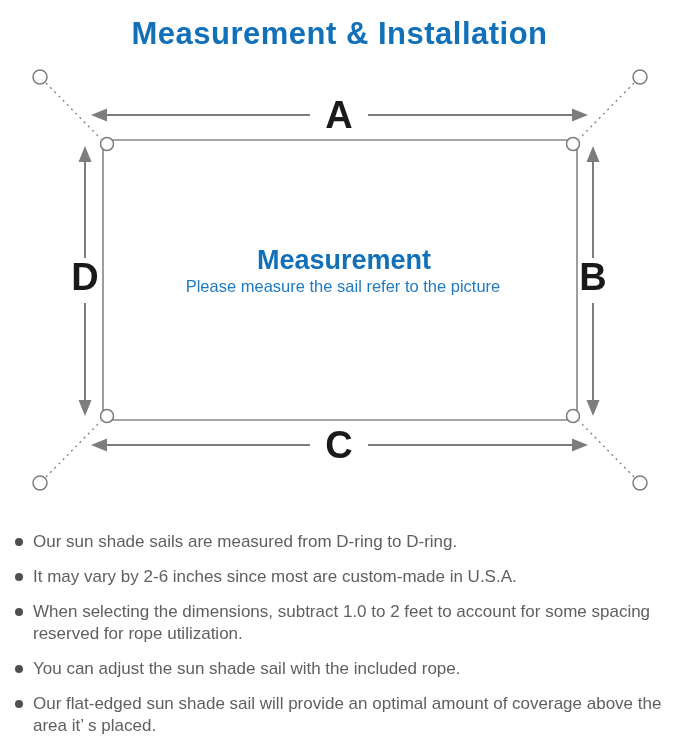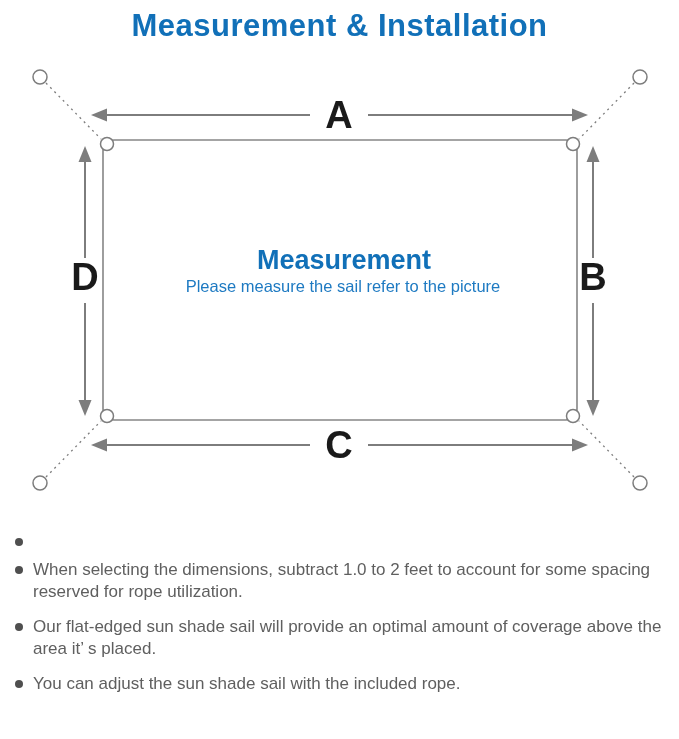--- a/index.html
+++ b/index.html
@@ -1,21 +1,21 @@
 <!DOCTYPE html>
 <html><head>
 <meta charset="utf-8">
 <style>
   html,body{margin:0;padding:0;background:#fff;}
   .page{
     position:relative;width:679px;height:739px;background:#fff;overflow:hidden;
     font-family:"Liberation Sans",sans-serif;
   }
   .title{
-    position:absolute;top:8px;left:0;width:679px;margin:0;text-align:center;
+    position:absolute;top:16px;left:0;width:679px;margin:0;text-align:center;
     font-size:31px;font-weight:bold;color:#1170b8;letter-spacing:0.5px;
   }
   .diagram{position:absolute;top:60px;left:0;}
   .diagram text{font-family:"Liberation Sans",sans-serif;}
   .dim-label{font-size:38px;font-weight:bold;fill:#1a1a1a;text-anchor:middle;}
   .center-heading{font-size:27px;font-weight:bold;fill:#1170b8;text-anchor:middle;}
   .center-sub{font-size:16.5px;fill:#1e7ac2;text-anchor:middle;}
   .line{stroke:#7d7d7d;stroke-width:2;fill:none;}
   .thin{stroke:#7d7d7d;stroke-width:1.5;fill:#fff;}
   .dash{stroke:#7d7d7d;stroke-width:1.3;fill:none;stroke-dasharray:2 4;}
@@ -76,28 +76,33 @@
     <line class="line" x1="593" y1="243" x2="593" y2="342"></line>
     <polygon class="arrow" points="593,356 586.5,340 599.5,340"></polygon>
 
     <text class="center-heading" x="344" y="209">Measurement</text>
     <text class="center-sub" x="343" y="232">Please measure the sail refer to the picture</text>
   </svg>
 
   <div class="notes">
     <div class="note">
       <span class="dot"></span>
+      <span class="note-text">Our sun shade sails are measured from D-ring to D-ring.</span>
+    </div>
+    <div class="note">
+      <span class="dot"></span>
+      <span class="note-text">It may vary by 2-6 inches since most are custom-made in U.S.A.</span>
     </div>
     <div class="note">
       <span class="dot"></span>
       <span class="note-text">When selecting the dimensions, subtract 1.0 to 2 feet to account for some spacing reserved for rope utilization.</span>
     </div>
     <div class="note">
       <span class="dot"></span>
-      <span class="note-text">Our flat-edged sun shade sail will provide an optimal amount of coverage above the area it’ s placed.</span>
+      <span class="note-text">You can adjust the sun shade sail with the included rope.</span>
     </div>
     <div class="note">
       <span class="dot"></span>
-      <span class="note-text">You can adjust the sun shade sail with the included rope.</span>
+      <span class="note-text">Our flat-edged sun shade sail will provide an optimal amount of coverage above the area it’ s placed.</span>
     </div>
   </div>
 
 </div>
 
 </body></html>

